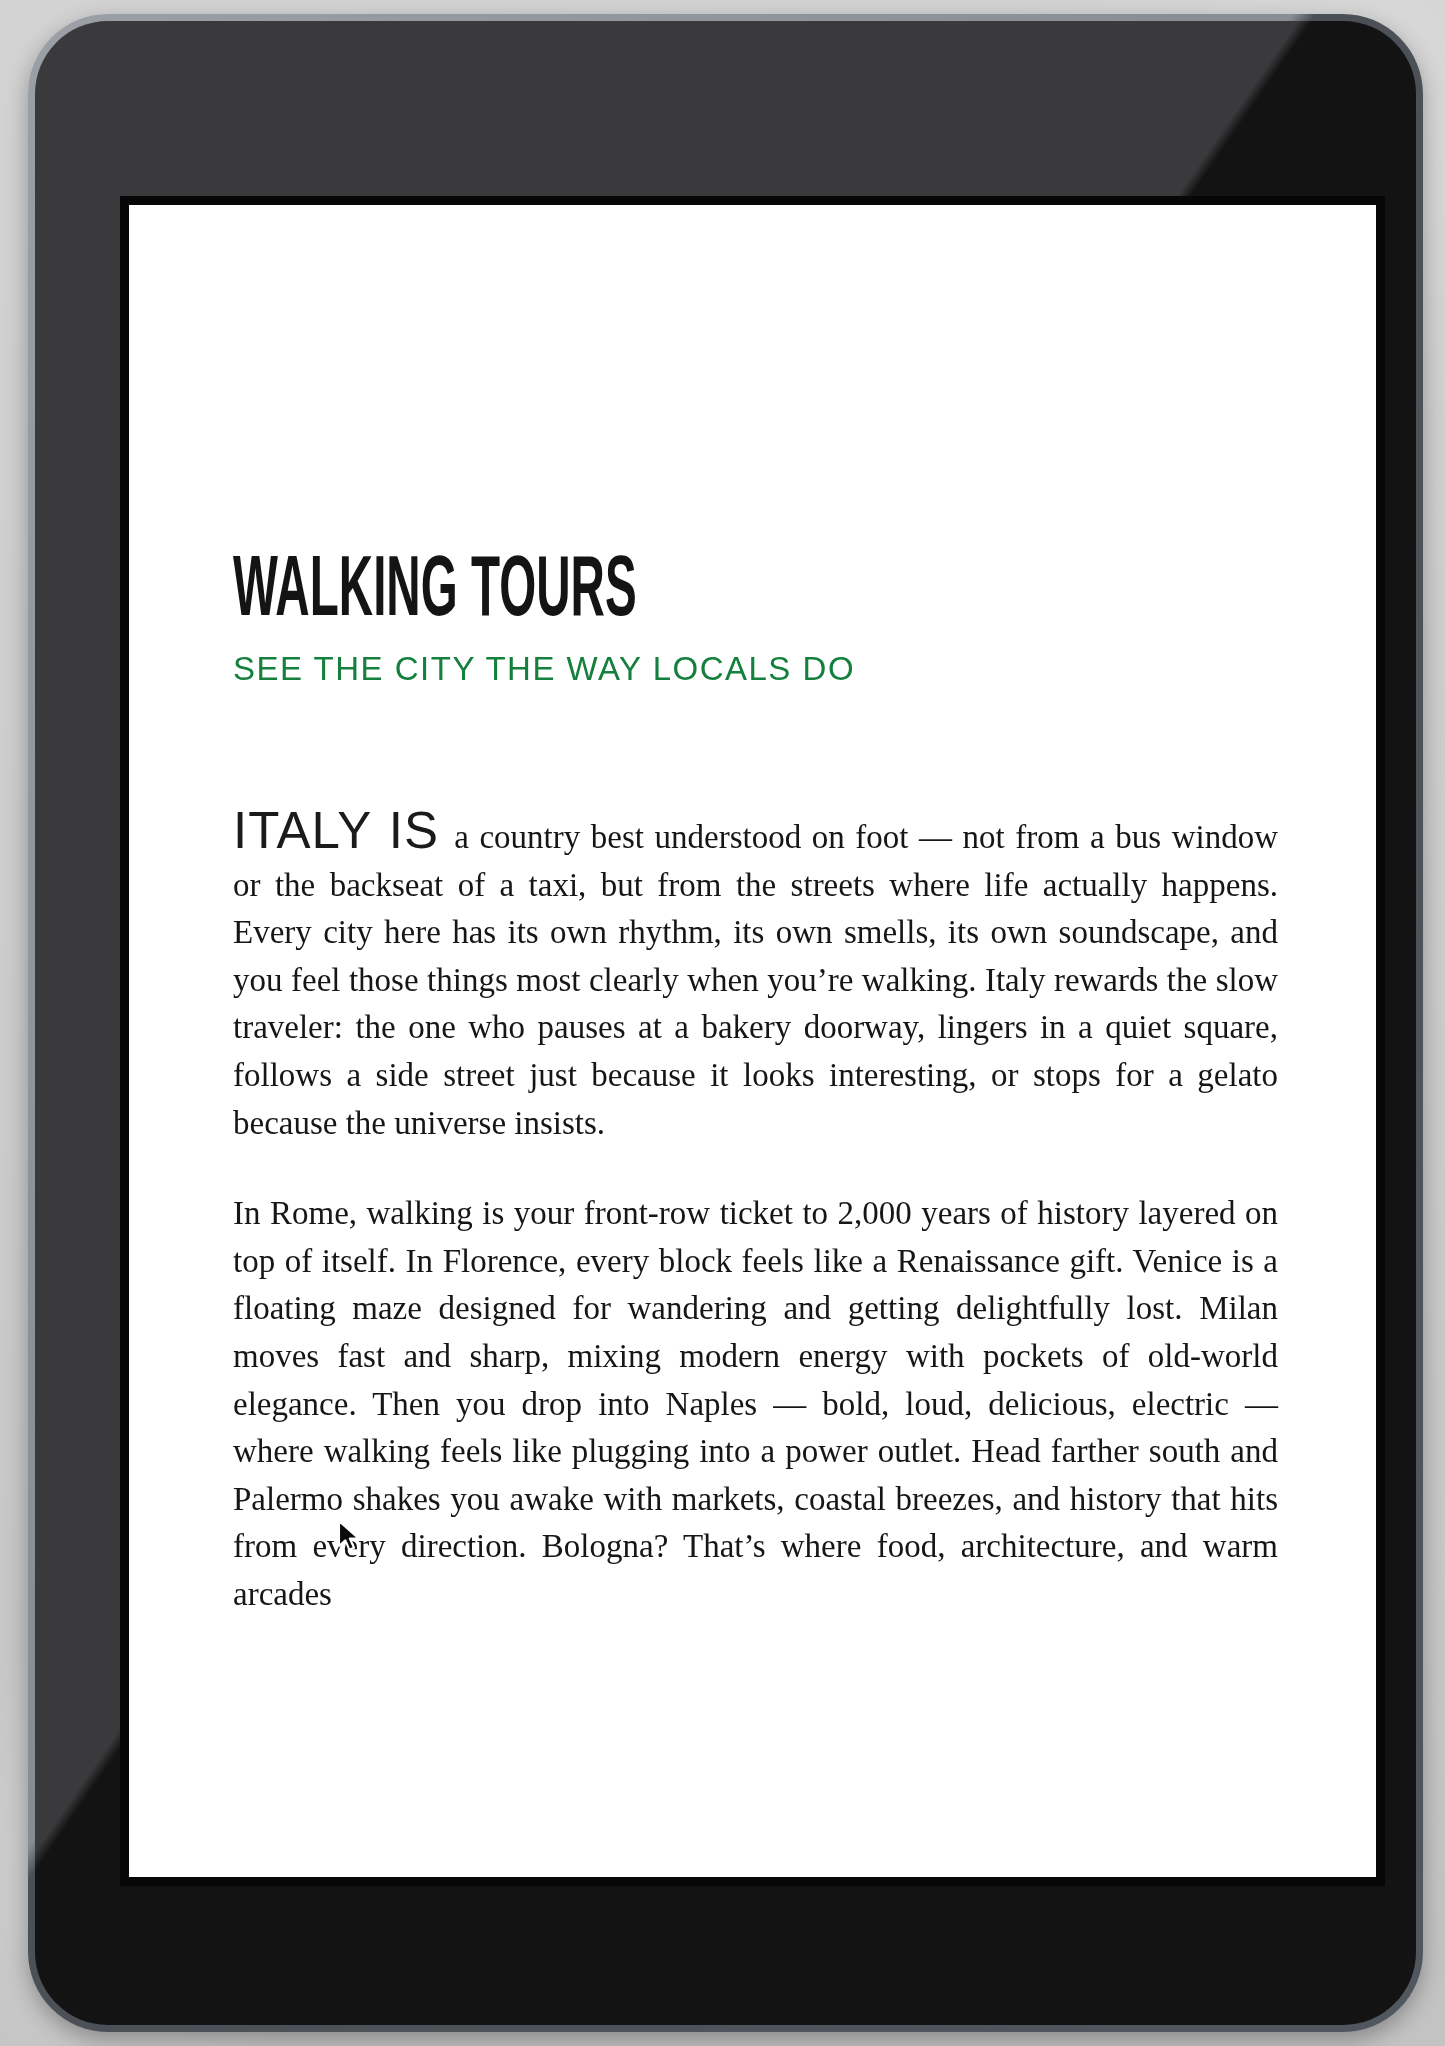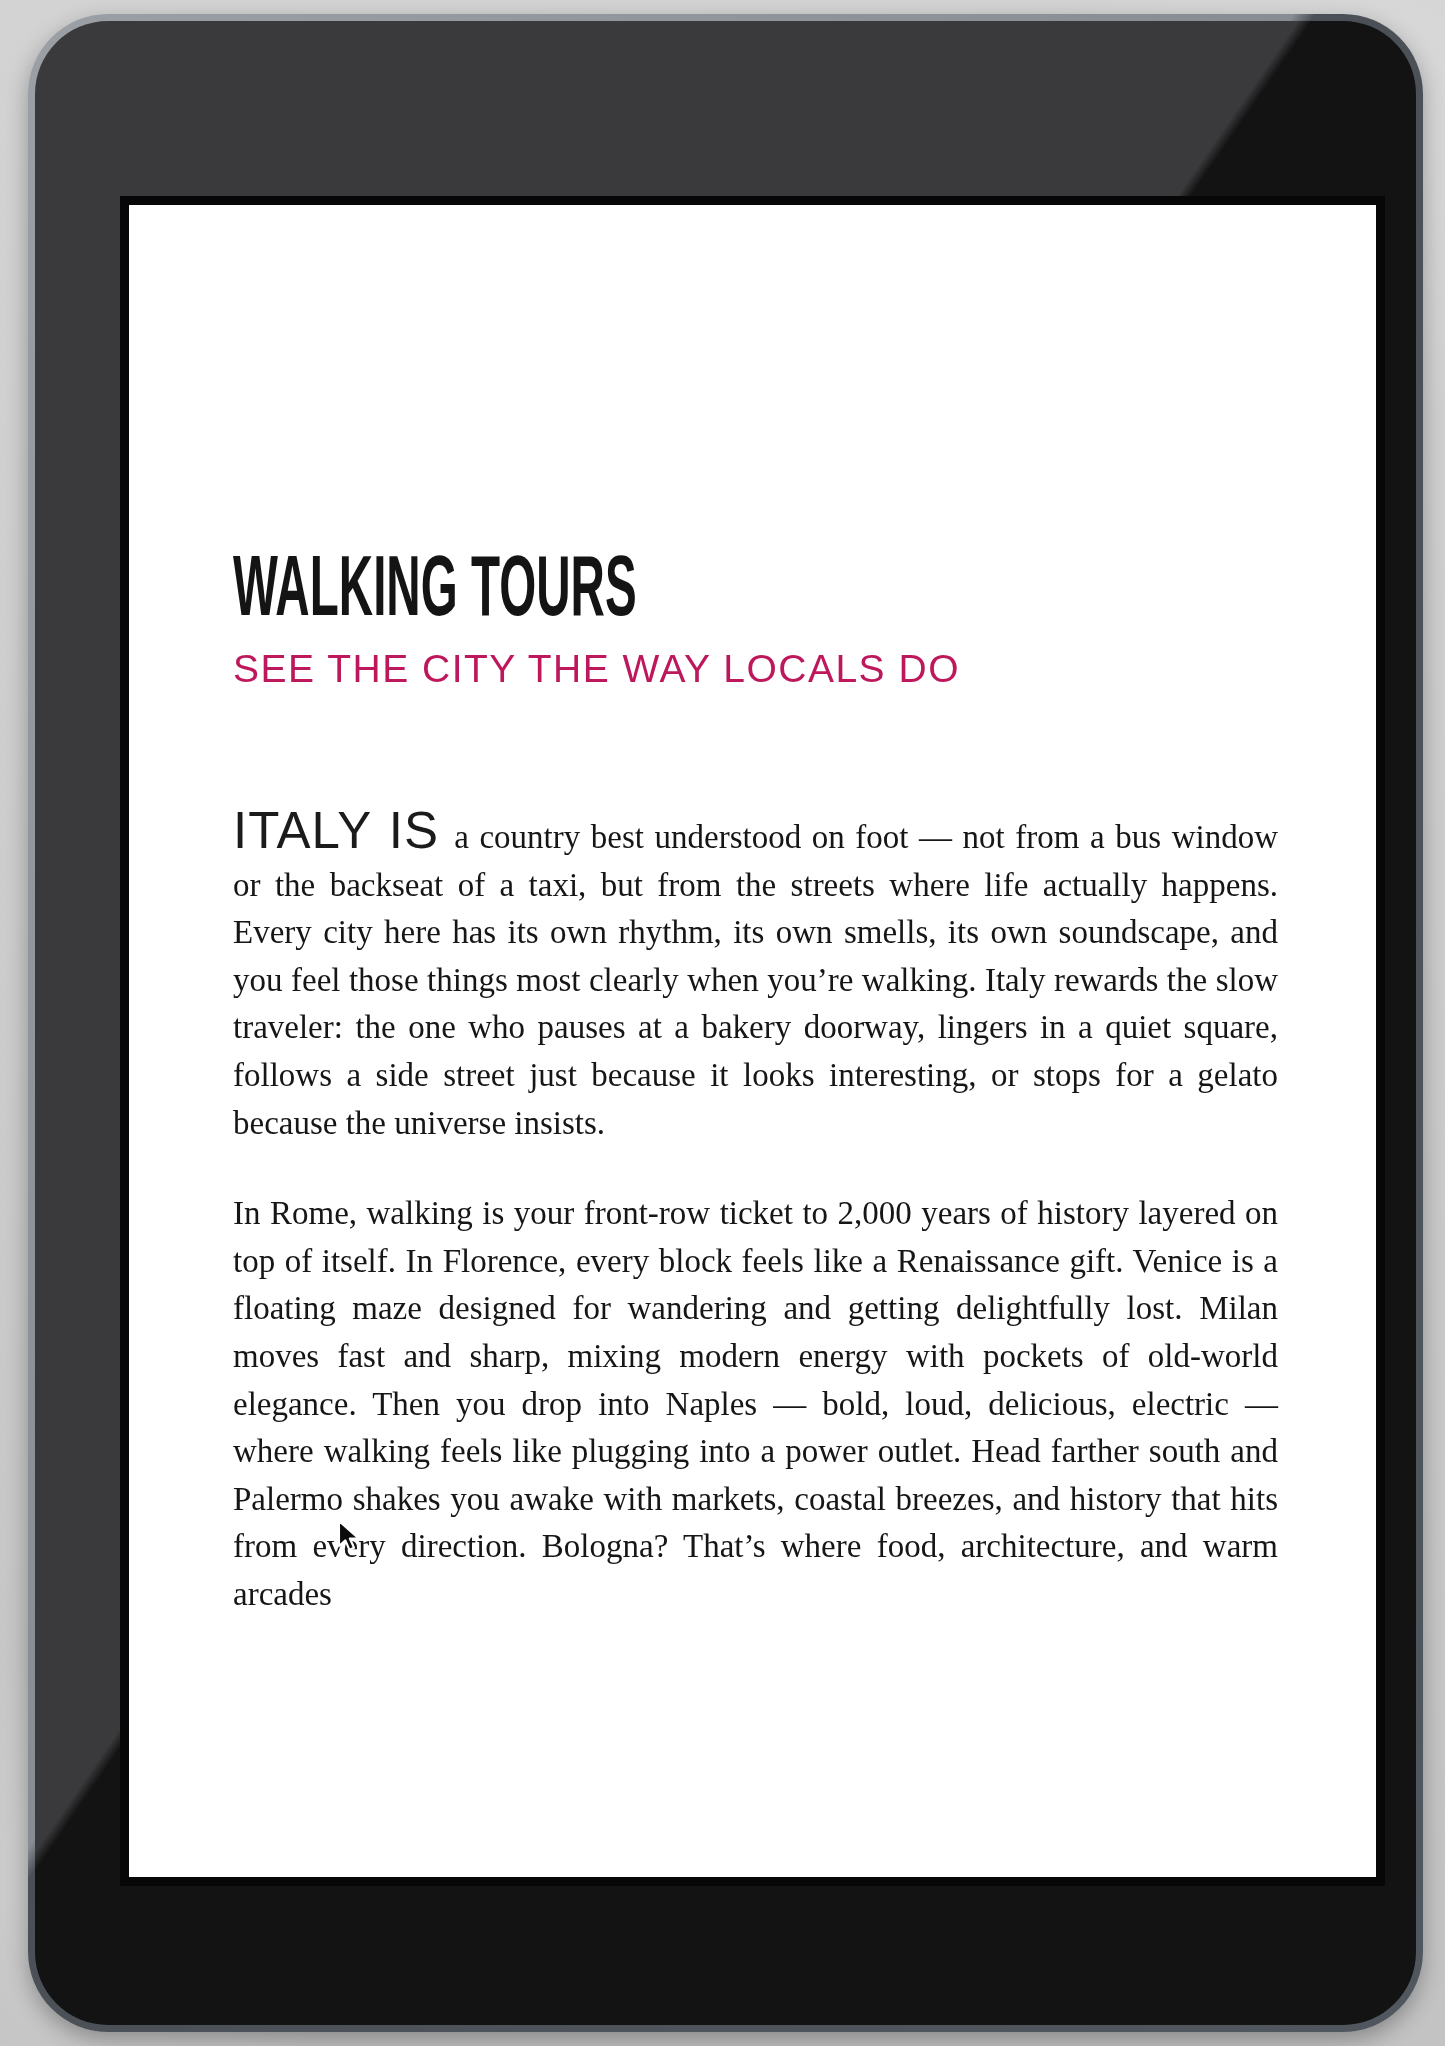--- a/index.html
+++ b/index.html
@@ -38,22 +38,22 @@
   }
   .chapter-title{
     margin:338px 0 0 0;
     font-size:85px;line-height:85px;font-weight:700;
     letter-spacing:0px;color:#141414;
     display:inline-block;white-space:nowrap;
     transform:scaleX(0.56);transform-origin:0 50%;
   }
   .chapter-subtitle{
     margin:21px 0 0 0;
-    font-size:39px;line-height:40px;font-weight:400;
-    letter-spacing:1.5px;color:#be185d;white-space:nowrap;
+    font-size:33px;line-height:40px;font-weight:400;
+    letter-spacing:1.5px;color:#15803d;white-space:nowrap;
   }
   .para{
     margin:118px 0 0 0;
     font-family:"Liberation Serif",serif;
     font-size:33px;line-height:47.6px;
     text-align:justify;
     color:#161616;
   }
   .para.second{margin-top:43px;}
   .lead-in{

